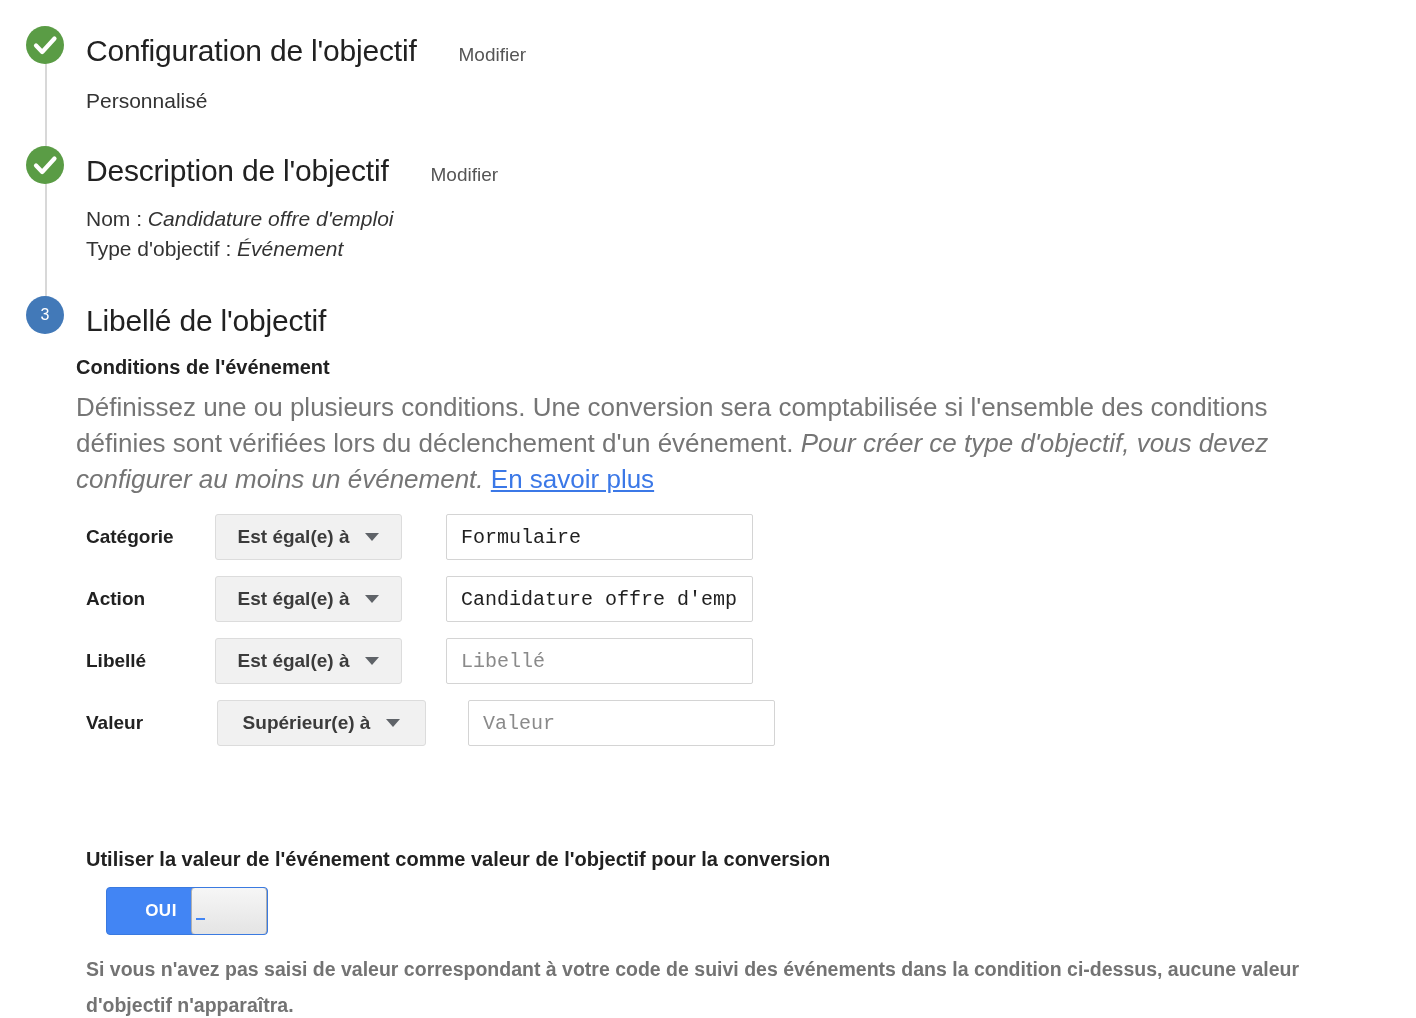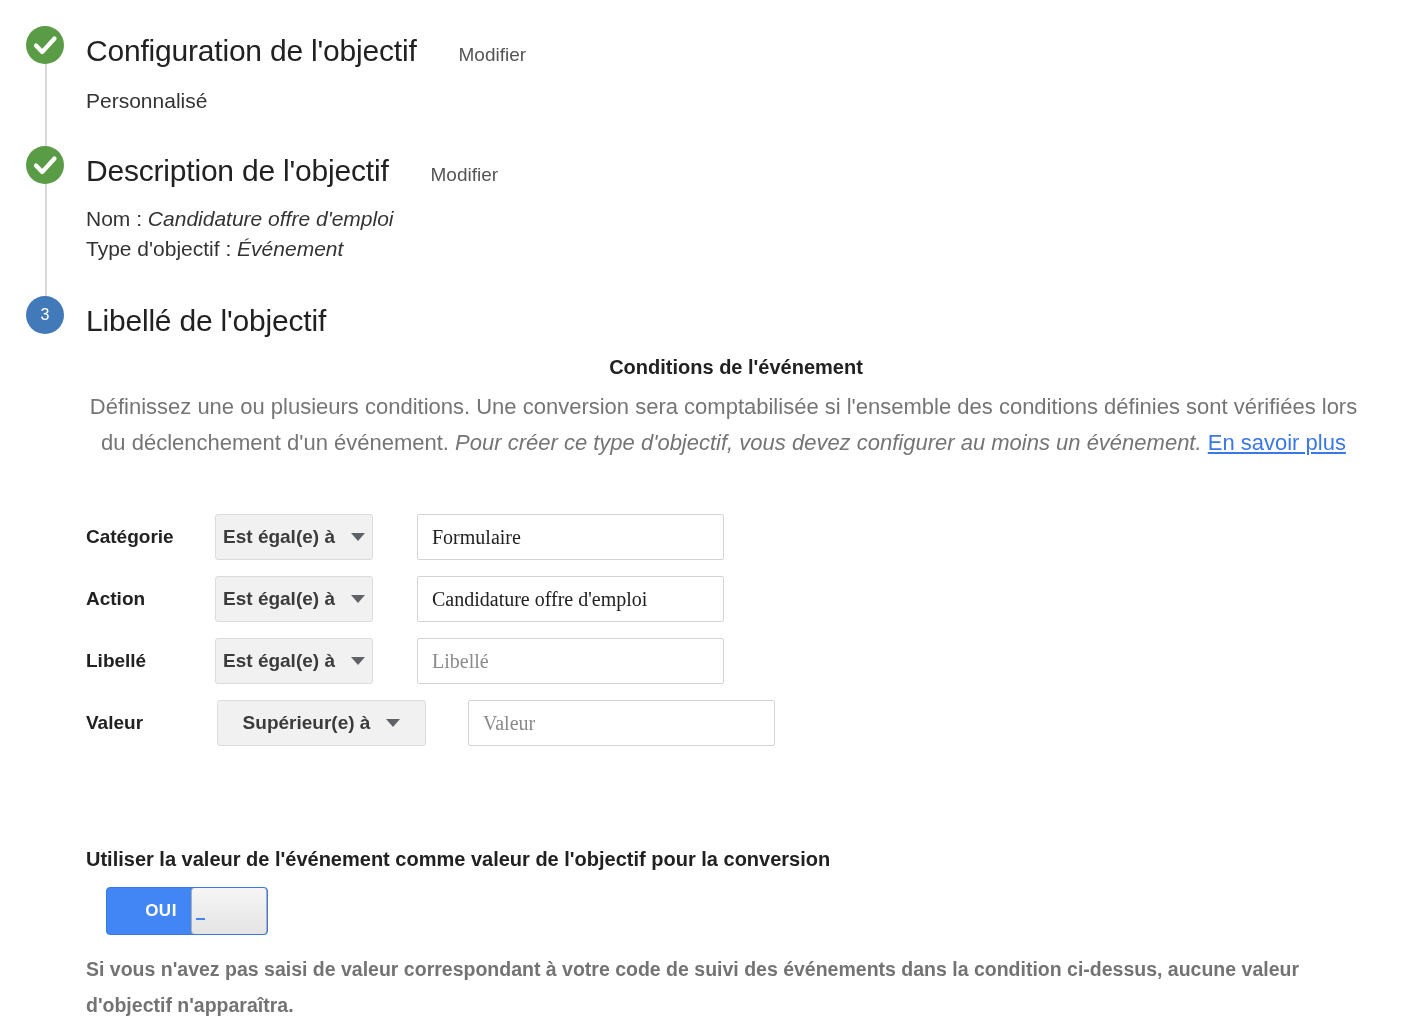--- a/index.html
+++ b/index.html
@@ -108,33 +108,32 @@
     line-height: 30px;
     white-space: nowrap;
   }
   .step-sub .ital {
     font-style: italic;
   }
 
   
   .s3-content {
     position: absolute;
-    left: 86px;
+    left: 76px;
     top: 356px;
     width: 1300px;
-    text-align: center;
   }
   .section-title {
     font-size: 20px;
     font-weight: 700;
     color: #212121;
     margin: 0 0 10px 0;
   }
   .section-desc {
-    font-size: 22px;
+    font-size: 26px;
     line-height: 36px;
     color: #757575;
     max-width: 1275px;
     margin: 0;
   }
   .section-desc .ital {
     font-style: italic;
   }
   .section-desc a {
     color: #3b78e7;
@@ -176,34 +175,34 @@
     white-space: nowrap;
   }
   .dd .caret {
     margin-left: 16px;
     width: 0;
     height: 0;
     border-left: 7px solid transparent;
     border-right: 7px solid transparent;
     border-top: 8px solid #5f6368;
   }
-  .dd-w1 { width: 158px; text-align: right; }
+  .dd-w1 { width: 187px; text-align: right; }
   .dd-w2 { width: 209px; margin-left: 2px; }
 
   .cond-input {
     height: 46px;
     width: 307px;
     margin-left: 44px;
     border: 1px solid #d4d4d4;
     border-radius: 2px;
     background: #ffffff;
     box-sizing: border-box;
     padding: 0 14px;
     font-size: 20px;
-    font-family: Liberation Serif, serif;
+    font-family: Liberation Mono, monospace;
     color: #212121;
     outline: none;
   }
   .cond-input.narrow-gap { margin-left: 42px; }
   .cond-input::placeholder {
     color: #8a8a8a;
     opacity: 1;
   }
 
   

